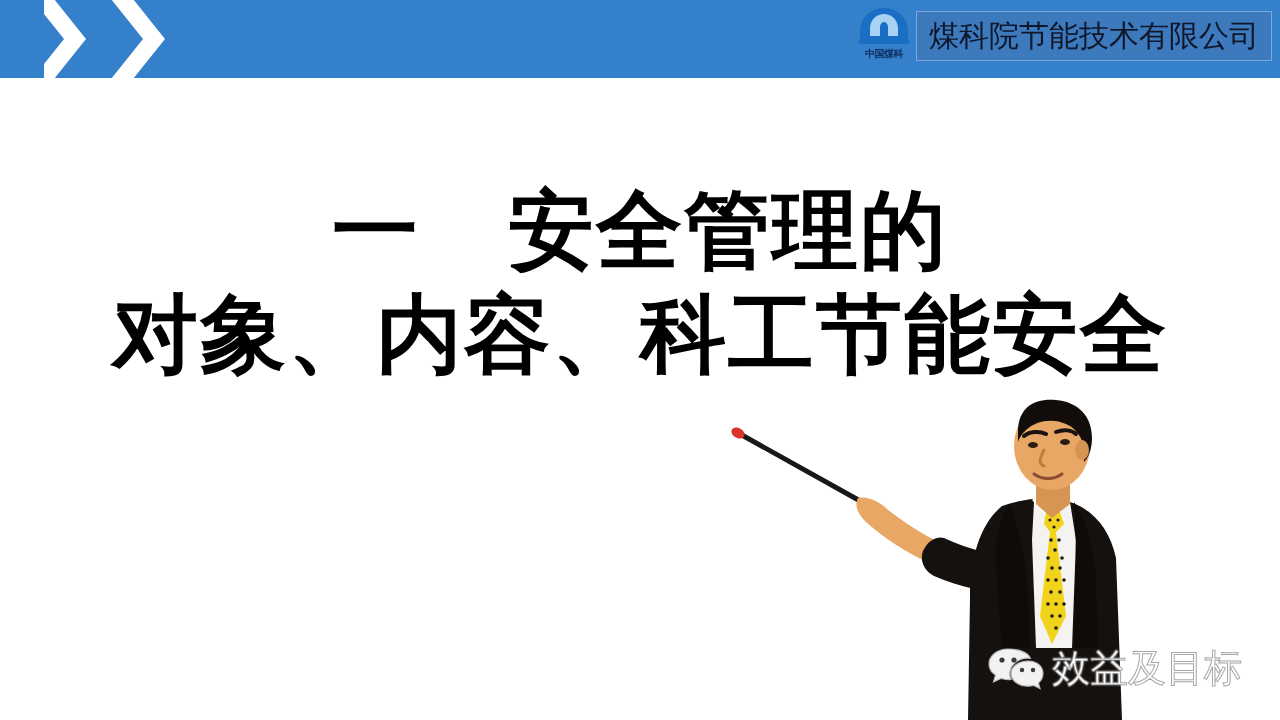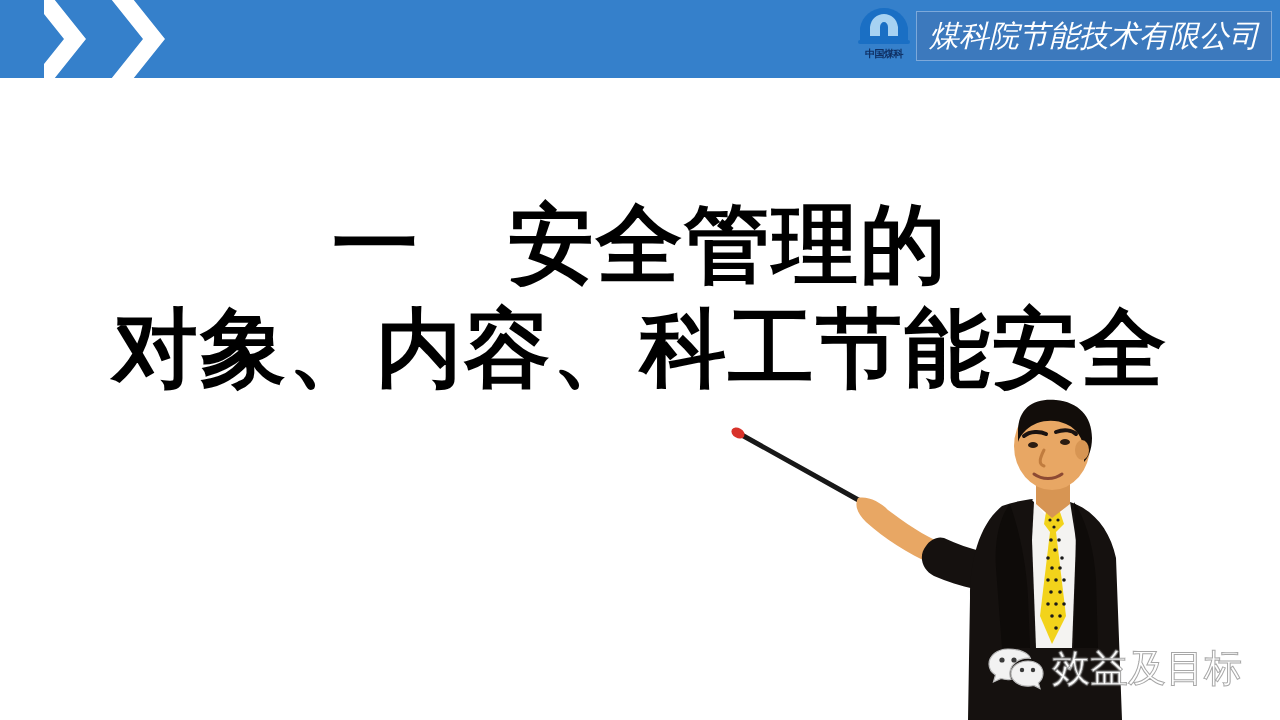--- a/index.html
+++ b/index.html
@@ -84,34 +84,33 @@
     width: 356px;
     height: 50px;
     border: 1px solid #7da9da;
     background: #3c79bd;
     box-sizing: border-box;
     display: flex;
     align-items: center;
     justify-content: center;
   }
   .company-name {
-    color: #ffffff;
+    color: #0f172a;
     font-size: 30px;
     line-height: 34px;
     font-family: "DejaVu Sans", "Liberation Sans", sans-serif;
     letter-spacing: 0px;
     white-space: nowrap;
-    font-style: italic;
   }
 
   
   .title-block {
     position: absolute;
     left: 0;
-    top: 192px;
+    top: 178px;
     width: 1280px;
     text-align: center;
     color: #000000;
   }
   .title-line {
     font-family: "DejaVu Serif", "Liberation Serif", serif;
     font-weight: bold;
     font-size: 86px;
     line-height: 104px;
     letter-spacing: 2px;

